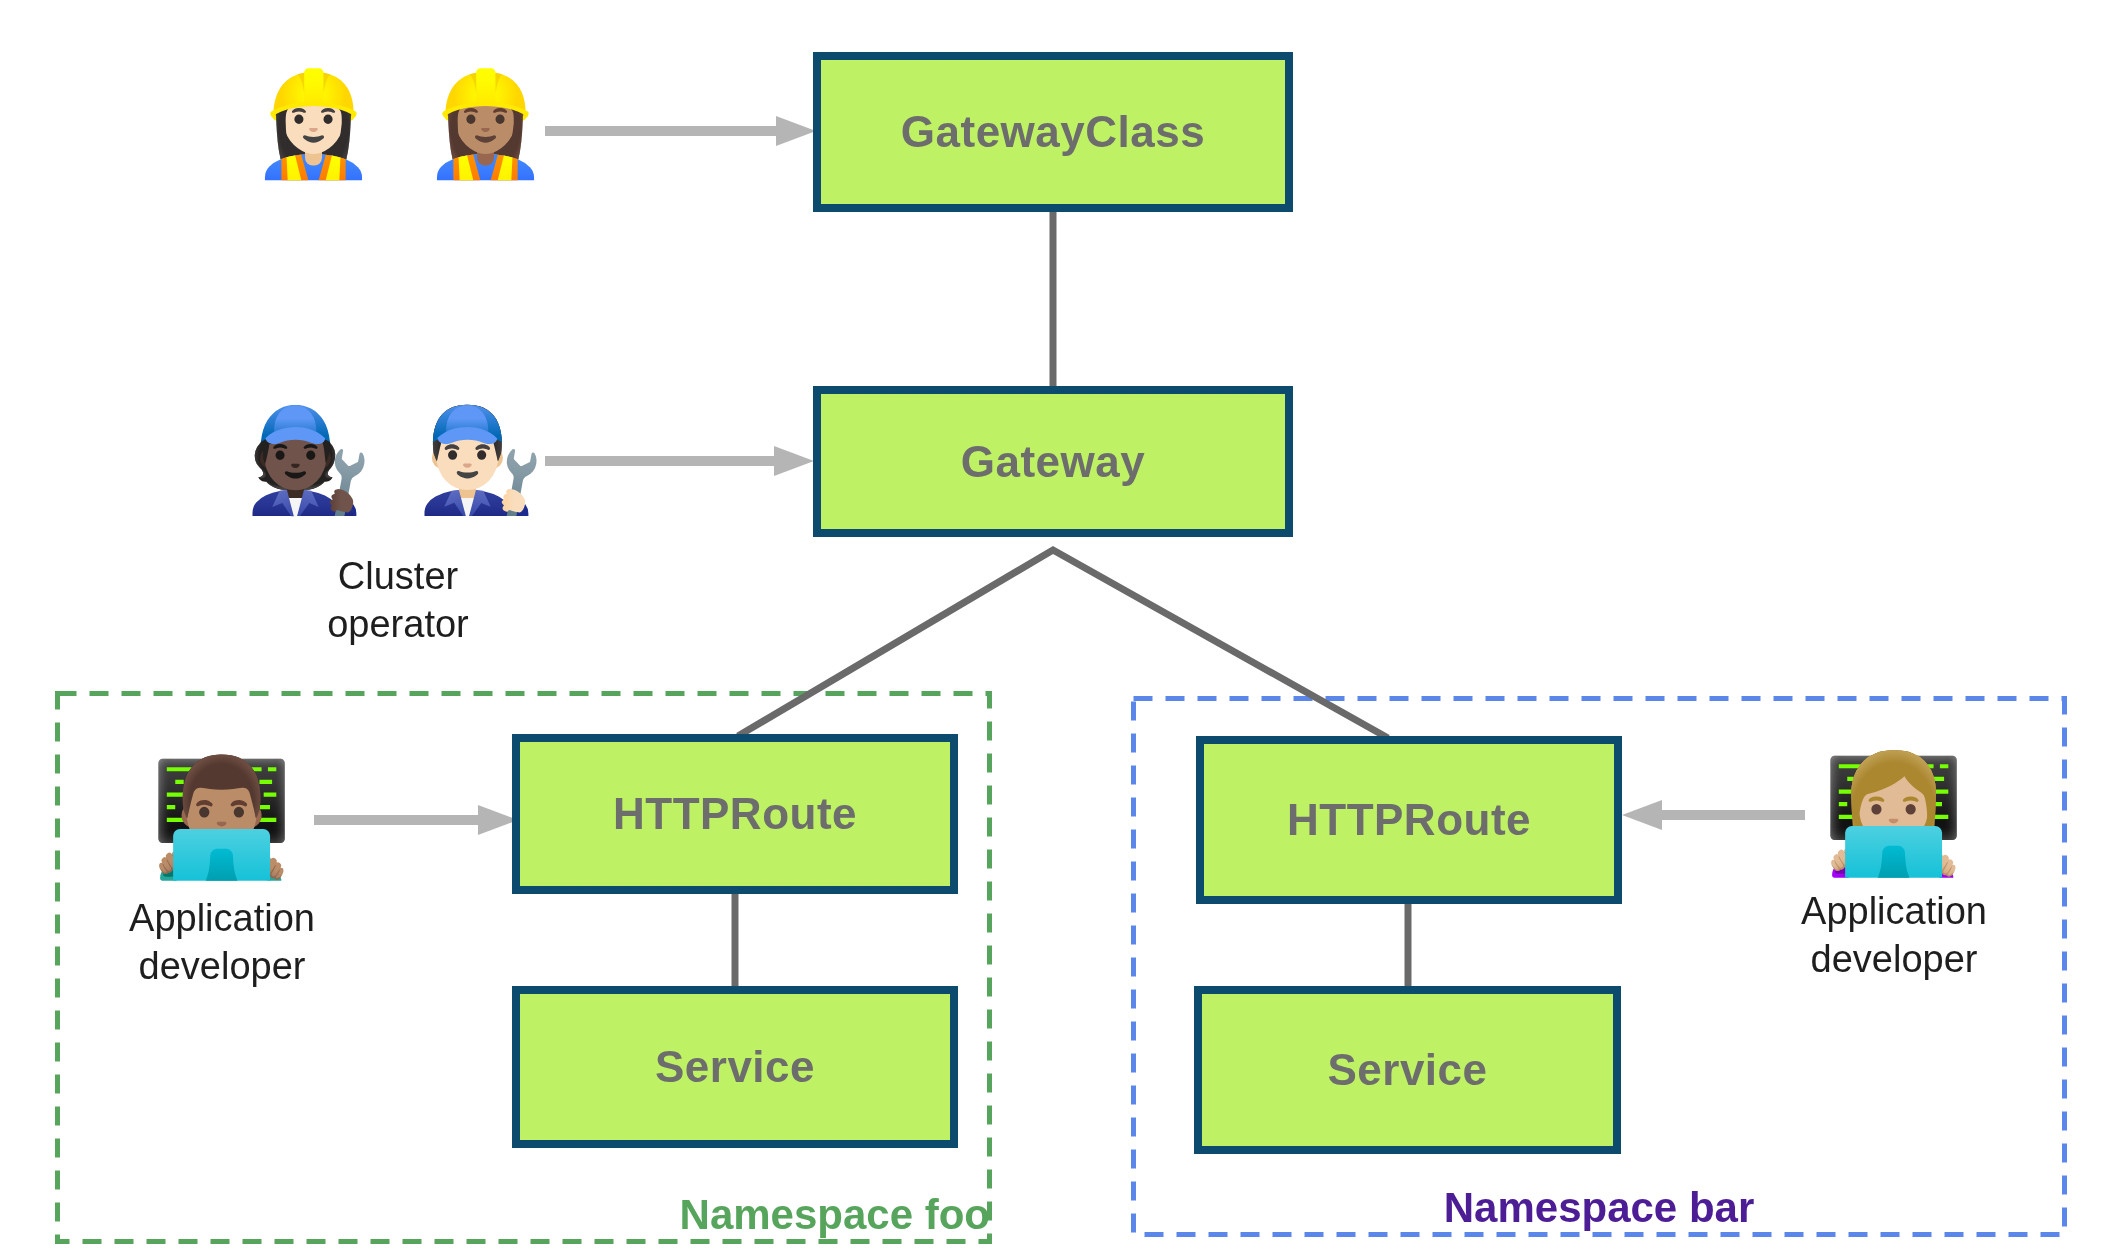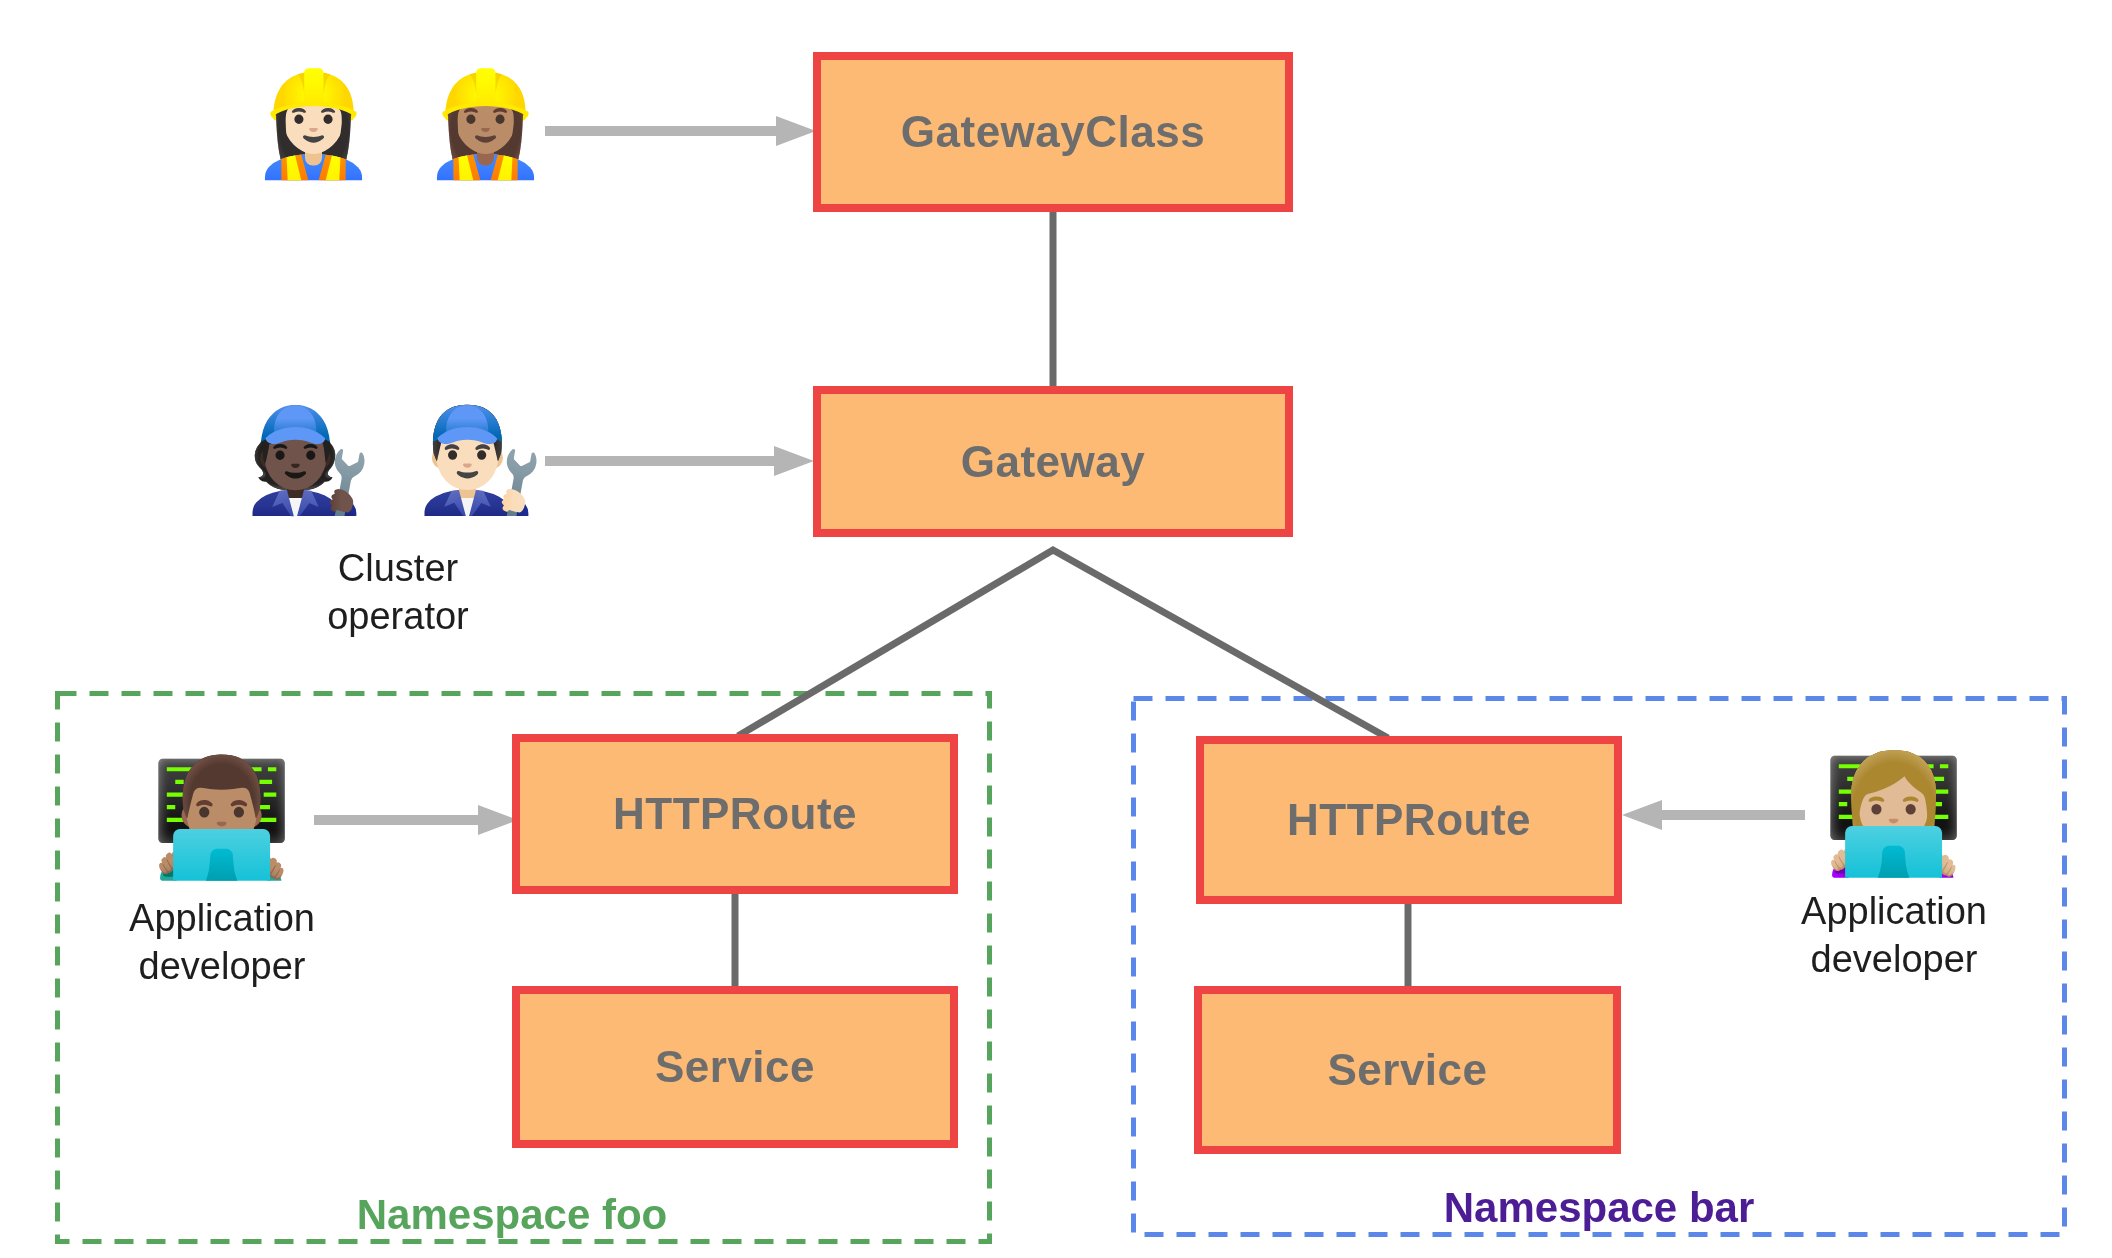--- a/index.html
+++ b/index.html
@@ -13,22 +13,22 @@
   #wires{position:absolute;left:0;top:0;width:2112px;height:1258px;}
   .ns-rect{fill:none;stroke-width:5;stroke-dasharray:19 13;}
   .ns-foo{stroke:#57a55c;}
   .ns-bar{stroke:#5b87ea;}
   .wire{stroke:#6a6a6a;stroke-width:7;fill:none;}
   .arrow-shaft{stroke:#b5b5b5;stroke-width:10;}
   .arrow-head{fill:#b5b5b5;stroke:none;}
   .node{
     position:absolute;
     box-sizing:border-box;
-    background:#fdba74;
-    border:8px solid #ef4444;
+    background:#bef264;
+    border:8px solid #0c4a6e;
     display:flex;align-items:center;justify-content:center;
   }
   .node-label{
     font-weight:bold;
     font-size:44px;
     color:#6d6d6d;
     letter-spacing:0.5px;
     white-space:nowrap;
   }
   .persona{position:absolute;text-align:center;}
@@ -115,21 +115,21 @@
   <div class="node" style="left:1194px;top:986px;width:427px;height:168px;">
     <span class="node-label">Service</span>
   </div>
 
   <div class="persona" style="left:203px;top:60px;width:400px;">
     <div class="persona-emoji">👷🏻‍♀️ 👷🏽‍♀️</div>
   </div>
 
   <div class="persona" style="left:198px;top:396px;width:400px;">
     <div class="persona-emoji">🧑🏿‍🔧 👨🏻‍🔧</div>
-    <div class="persona-label" style="margin-top:20px;">
+    <div class="persona-label" style="margin-top:28px;">
       <div>Cluster</div>
       <div>operator</div>
     </div>
   </div>
 
   <div class="persona" style="left:62px;top:748px;width:320px;">
     <div class="persona-emoji single">👨🏽‍💻</div>
     <div class="persona-label" style="margin-top:8px;">
       <div>Application</div>
       <div>developer</div>
@@ -137,17 +137,17 @@
   </div>
 
   <div class="persona" style="left:1734px;top:745px;width:320px;">
     <div class="persona-emoji single">👩🏼‍💻</div>
     <div class="persona-label" style="margin-top:4px;">
       <div>Application</div>
       <div>developer</div>
     </div>
   </div>
 
-  <div class="ns-label foo" style="left:46px;top:1190px;width:932px;">Namespace foo</div>
+  <div class="ns-label foo" style="left:58px;top:1190px;width:932px;text-align:right;">Namespace foo</div>
 
   <div class="ns-label bar" style="left:1133px;top:1183px;width:932px;">Namespace bar</div>
 
 </div>
 
 </body></html>

